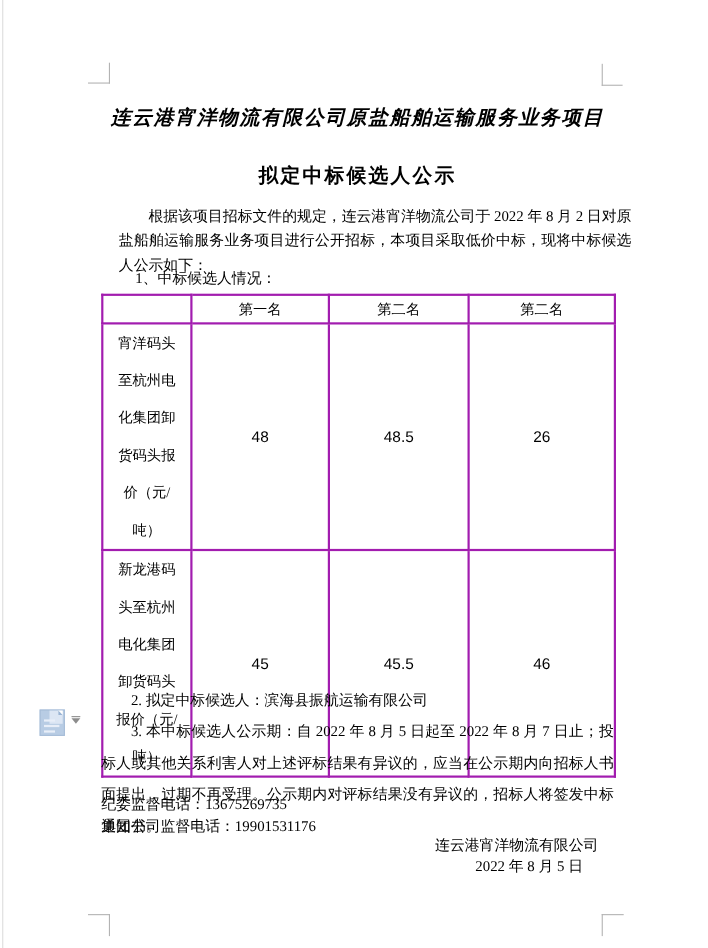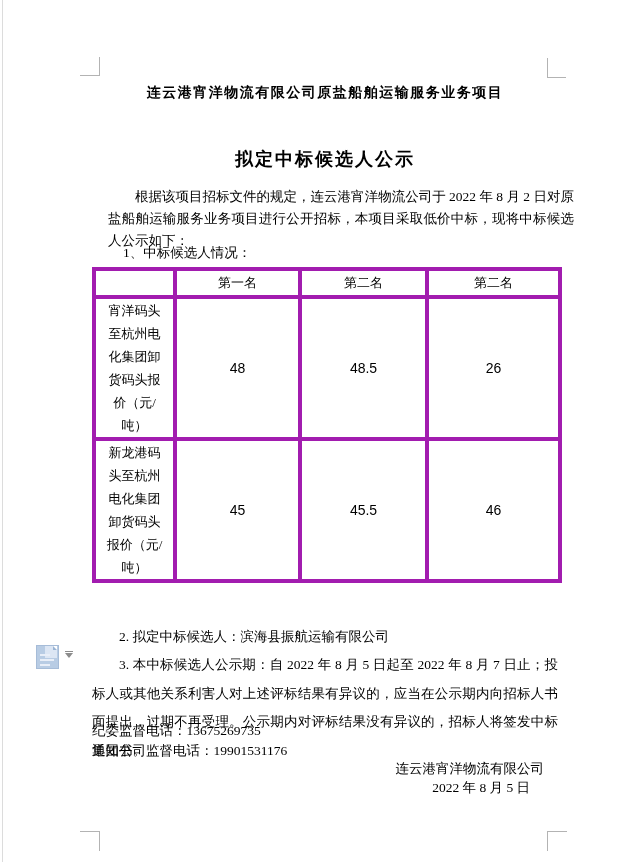--- a/index.html
+++ b/index.html
@@ -8,36 +8,36 @@
     font-family:"Liberation Serif","DejaVu Serif",serif;color:#000;
   }
   .page-edge{position:absolute;left:2px;top:0;width:1px;height:862px;background:#dcdcdc;}
   
   .crop{position:absolute;}
   .crop-tl{left:80px;top:57px;width:19px;height:18px;border-right:1px solid #b3b3b3;border-bottom:1px solid #b3b3b3;}
   .crop-tr{left:547px;top:58px;width:18px;height:19px;border-left:1px solid #b3b3b3;border-bottom:1px solid #b3b3b3;}
   .crop-bl{left:80px;top:831px;width:19px;height:19px;border-top:1px solid #b3b3b3;border-right:1px solid #b3b3b3;}
   .crop-br{left:547px;top:831px;width:19px;height:19px;border-top:1px solid #b3b3b3;border-left:1px solid #b3b3b3;}
 
-  .title1{position:absolute;left:92px;top:84px;width:466px;text-align:center;
-    font-size:14px;font-weight:bold;letter-spacing:1.5px;}
+  .title1{position:absolute;left:92px;top:95px;width:466px;text-align:center;
+    font-size:18px;font-weight:bold;letter-spacing:1.5px;font-style:italic;}
   .title2{position:absolute;left:92px;top:147px;width:466px;text-align:center;
     font-size:18px;font-weight:bold;letter-spacing:2px;}
 
   .intro{position:absolute;left:108px;top:186px;width:466px;font-size:13.5px;line-height:22px;
     text-align:justify;text-indent:2em;}
   .item1{position:absolute;left:123px;top:244px;width:435px;font-size:13.5px;}
 
   table.bid{position:absolute;left:92px;top:267px;border-collapse:collapse;table-layout:fixed;}
-  table.bid td{border:4px solid #a21caf;vertical-align:middle;padding:0 8px;overflow:hidden;}
+  table.bid td{border:2px solid #a21caf;vertical-align:middle;padding:0 8px;overflow:hidden;}
   col.c0{width:81px;}col.c1{width:125px;}col.c2{width:127px;}col.c3{width:133px;}
   .r-head td{height:24px;font-size:13px;text-align:center;}
   .r-names td{height:76px;}
   .r-price td{height:127px;}
-  td.lbl{font-size:13px;text-align:center;line-height:23px;padding:0 7px;}
+  td.lbl{font-size:13px;text-align:center;line-height:34px;padding:0 7px;}
   .r-names td.lbl{line-height:29px;}
   td.name{font-size:13px;text-align:center;line-height:31px;padding:0 10px;}
   td.num{font-family:Liberation Sans, sans-serif;font-size:14px;text-align:center;}
 
   .item2{position:absolute;left:92px;top:628px;width:466px;font-size:13.5px;text-indent:2em;}
   .item3{position:absolute;left:92px;top:651px;width:466px;font-size:13.5px;line-height:28.5px;
     text-align:justify;text-indent:2em;}
   .phone{position:absolute;left:92px;width:466px;font-size:13.5px;}
   .phone1{top:722px;}
   .phone2{top:742px;}

